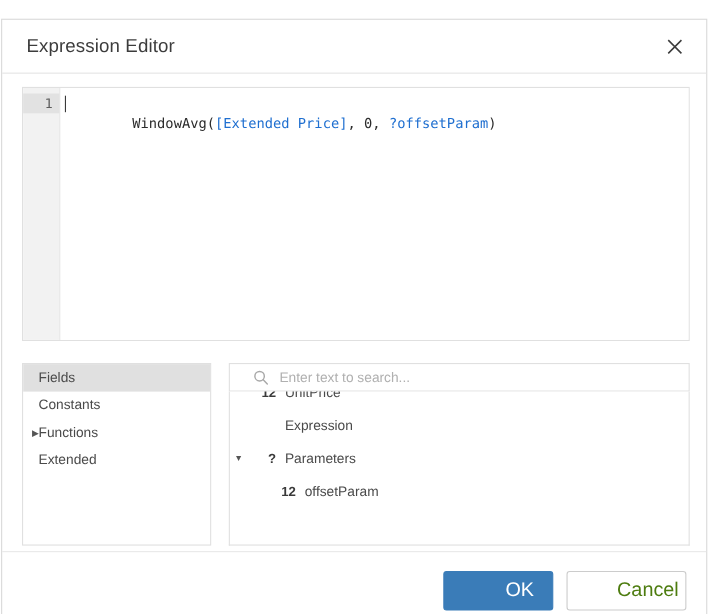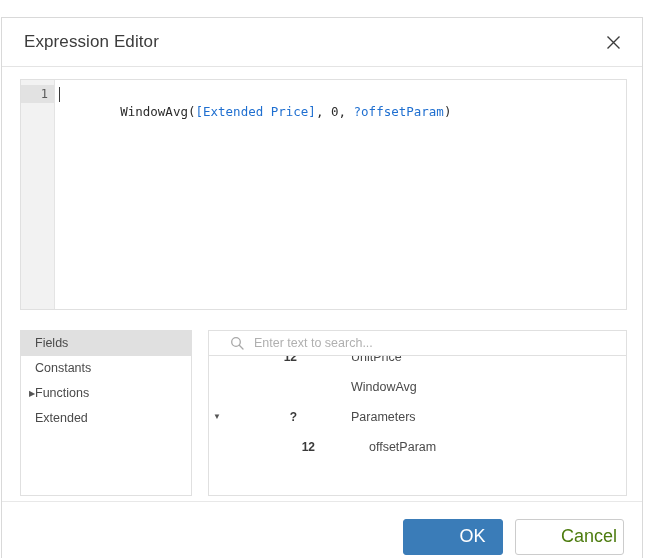--- a/index.html
+++ b/index.html
@@ -194,21 +194,20 @@
   .tree-scroll { position: relative; top: -14px; }
   .tree-row {
     height: 30px;
     line-height: 30px;
     display: flex;
     align-items: center;
     font-size: 12.5px;
     color: #4a4a4a;
     white-space: nowrap;
     cursor: pointer;
-    gap: 46px;
   }
   .tw {
     width: 16px;
     min-width: 16px;
     text-align: center;
     font-size: 8px;
     color: #555;
   }
   .ticon {
     width: 26px;
@@ -315,21 +314,21 @@
       <div class="tree">
         <div class="tree-scroll">
           <div class="tree-row">
             <span class="tw"></span>
             <span class="ticon">12</span>
             <span class="tlabel">UnitPrice</span>
           </div>
           <div class="tree-row">
             <span class="tw"></span>
             <span class="ticon"></span>
-            <span class="tlabel">WindowAvg</span>
+            <span class="tlabel">Expression</span>
           </div>
           <div class="tree-row">
             <span class="tw">▼</span>
             <span class="ticon">?</span>
             <span class="tlabel">Parameters</span>
           </div>
           <div class="tree-row indent-1">
             <span class="tw"></span>
             <span class="ticon">12</span>
             <span class="tlabel">offsetParam</span>

